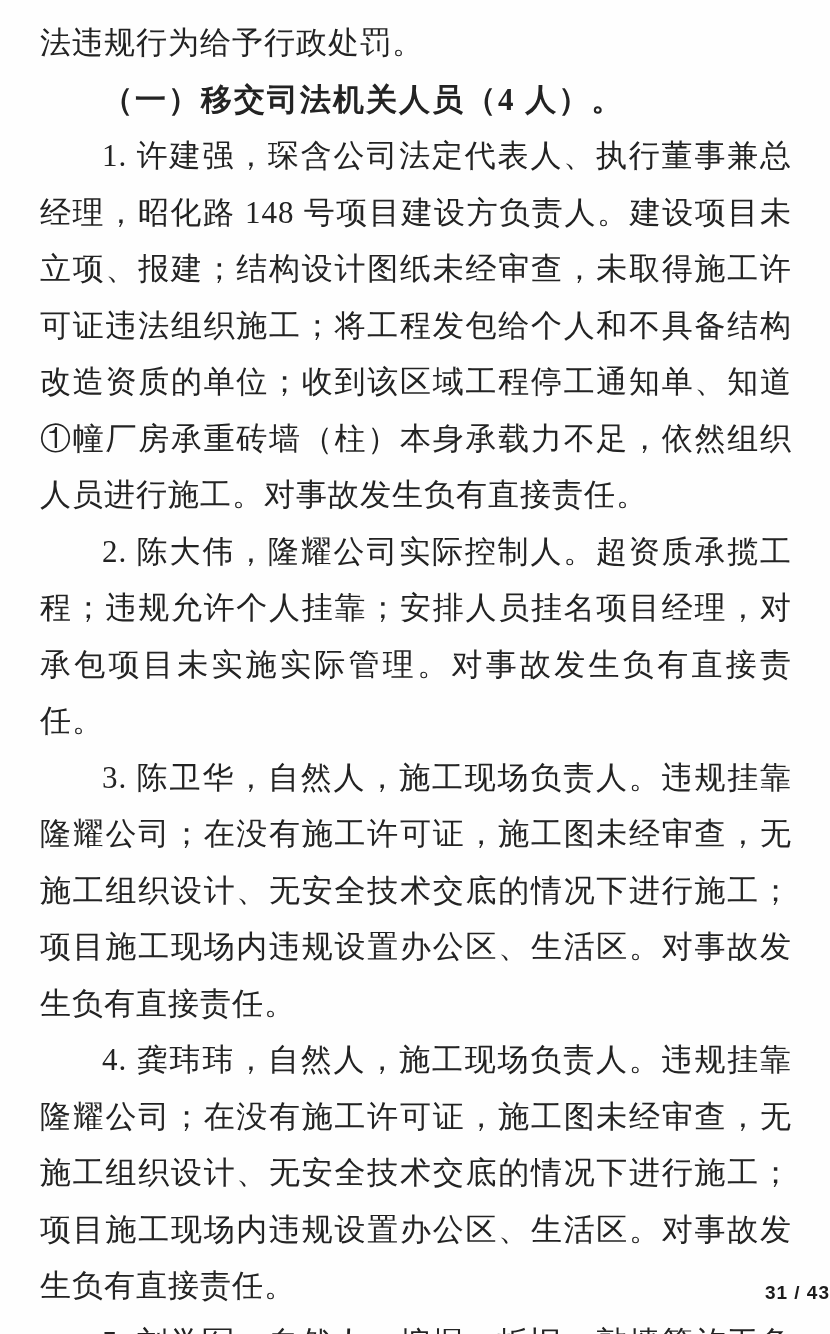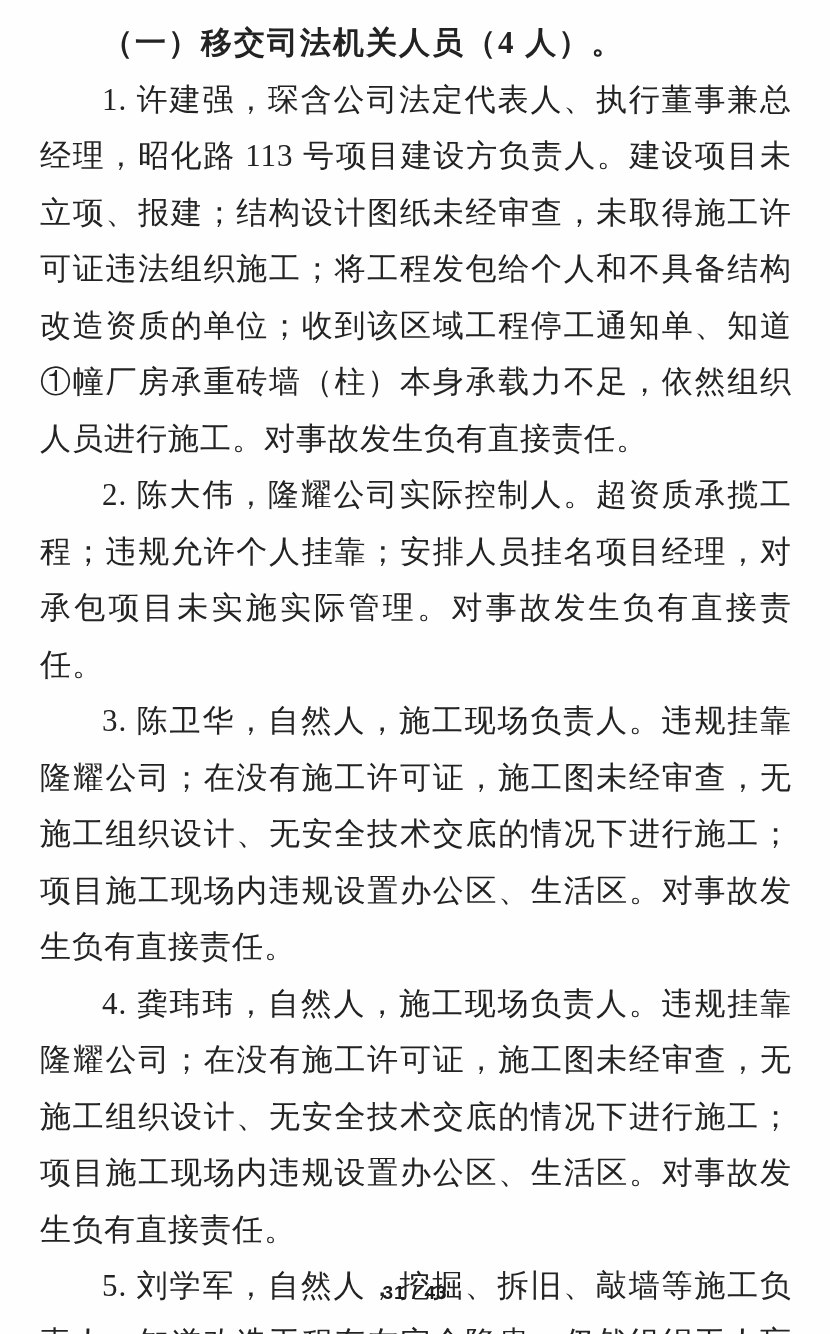--- a/index.html
+++ b/index.html
@@ -32,37 +32,38 @@
     text-indent: 2em;
     letter-spacing: 2px;
   }
   .para {
     text-indent: 2em;
   }
   .footer {
     position: absolute;
     left: 0; right: 0;
     bottom: 30px;
-    text-align: center;
+    text-align: right;
     font-size: 19px;
     font-weight: bold;
     color: #1c1c1c;
     letter-spacing: 1px;
     font-family: "Liberation Sans", "DejaVu Sans", sans-serif;
   }
 </style>
 </head>
 <body>
 
 <div class="page">
 
+  <div class="doc-text continuation">法违规行为给予行政处罚。</div>
 
   <div class="doc-text heading">（一）移交司法机关人员（4 人）。</div>
 
-  <div class="doc-text para">1. 许建强，琛含公司法定代表人、执行董事兼总经理，昭化路 113 号项目建设方负责人。建设项目未立项、报建；结构设计图纸未经审查，未取得施工许可证违法组织施工；将工程发包给个人和不具备结构改造资质的单位；收到该区域工程停工通知单、知道①幢厂房承重砖墙（柱）本身承载力不足，依然组织人员进行施工。对事故发生负有直接责任。</div>
+  <div class="doc-text para">1. 许建强，琛含公司法定代表人、执行董事兼总经理，昭化路 148 号项目建设方负责人。建设项目未立项、报建；结构设计图纸未经审查，未取得施工许可证违法组织施工；将工程发包给个人和不具备结构改造资质的单位；收到该区域工程停工通知单、知道①幢厂房承重砖墙（柱）本身承载力不足，依然组织人员进行施工。对事故发生负有直接责任。</div>
 
   <div class="doc-text para">2. 陈大伟，隆耀公司实际控制人。超资质承揽工程；违规允许个人挂靠；安排人员挂名项目经理，对承包项目未实施实际管理。对事故发生负有直接责任。</div>
 
   <div class="doc-text para">3. 陈卫华，自然人，施工现场负责人。违规挂靠隆耀公司；在没有施工许可证，施工图未经审查，无施工组织设计、无安全技术交底的情况下进行施工；项目施工现场内违规设置办公区、生活区。对事故发生负有直接责任。</div>
 
   <div class="doc-text para">4. 龚玮玮，自然人，施工现场负责人。违规挂靠隆耀公司；在没有施工许可证，施工图未经审查，无施工组织设计、无安全技术交底的情况下进行施工；项目施工现场内违规设置办公区、生活区。对事故发生负有直接责任。</div>
 
   <div class="doc-text para">5. 刘学军，自然人，挖掘、拆旧、敲墙等施工负责人。知道改造工程存在安全隐患，仍然组织工人盲目施工。对事故发生负有直接责任。</div>
 
   <div class="footer">31 / 43</div>

